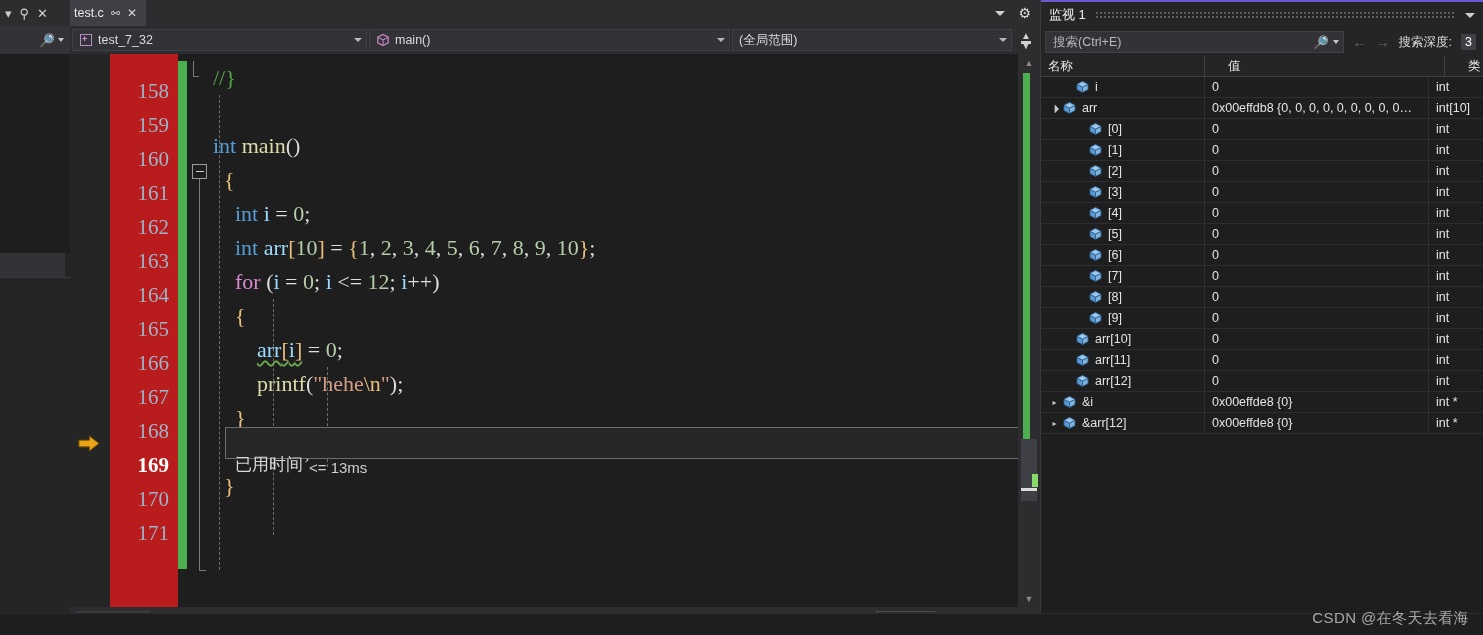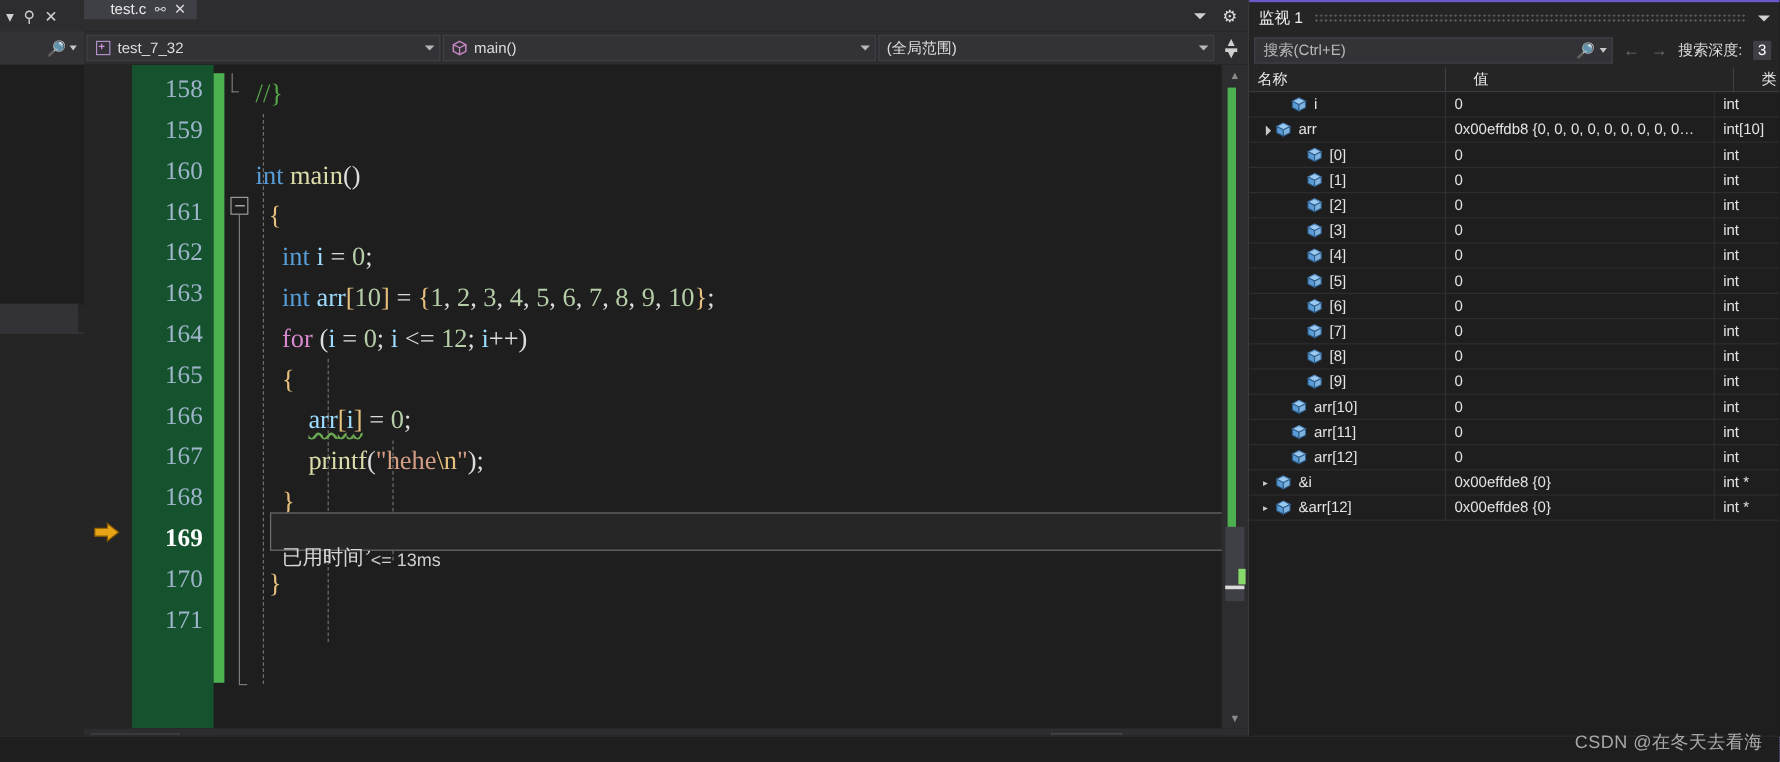--- a/index.html
+++ b/index.html
@@ -21,21 +21,21 @@
   .tiny-caret { width: 0; height: 0; border-left: 3.5px solid transparent; border-right: 3.5px solid transparent; border-top: 4px solid #c8c8c8; }
   .rail-body { background: #1e1e1e; height: 200px; }
   .rail-strip { position: absolute; left: 0; top: 253px; width: 65px; height: 24px; background: #333337; }
   .rail-bottom-divider { position: absolute; left: 0; top: 277px; width: 70px; height: 1px; background: #3a3a3a; }
 
   
   .editor-col { flex: 1 1 auto; display: flex; flex-direction: column; background: #1e1e1e; min-width: 0; }
 
   
   .tabstrip { height: 26px; background: #2d2d30; display: flex; align-items: stretch; position: relative; }
-  .tab { background: #3f3f46; display: flex; align-items: center; gap: 7px; padding: 0 9px 0 22px; height: 16px; cursor: pointer; }
+  .tab { background: #3f3f46; display: flex; align-items: center; gap: 7px; padding: 0 9px 0 4px; height: 26px; cursor: pointer; }
   .tab-label { font-size: 12.5px; color: #e9e9e9; }
   .tab-pin { font-size: 11px; color: #d0d0d0; }
   .tab-close { font-size: 12px; color: #d8d8d8; }
   .tabstrip-right { margin-left: auto; display: flex; align-items: center; gap: 13px; padding-right: 9px; }
   .tb-caret { width: 0; height: 0; border-left: 5px solid transparent; border-right: 5px solid transparent; border-top: 5px solid #d0d0d0; }
   .gear { font-size: 14px; color: #dcdcdc; }
 
   
   .navbar { height: 28px; background: #2d2d30; display: flex; align-items: center; gap: 2px; padding: 0 2px; }
   .navsel { height: 22px; background: #333337; border: 1px solid #3f3f46; display: flex; align-items: center; padding: 0 4px 0 6px; cursor: pointer; }
@@ -47,21 +47,21 @@
   .icon-cs { width: 14px; height: 14px; flex: 0 0 14px; margin-right: 5px; position: relative; }
   .icon-cs .bx { position: absolute; inset: 1px; border: 1.4px solid #b08fc7; }
   .icon-cs .pl { position: absolute; left: 3px; top: 2px; font-size: 9px; color: #d58fe0; font-weight: bold; line-height: 9px; }
   .icon-cube { width: 14px; height: 14px; flex: 0 0 14px; margin-right: 5px; }
   .split-icon { width: 16px; margin: 0 4px; display: flex; flex-direction: column; align-items: center; color: #d0d0d0; font-size: 10px; line-height: 5px; cursor: pointer; }
 
   
   .codearea { flex: 1 1 auto; display: flex; position: relative; background: #1e1e1e; overflow: hidden; }
   .breakcol { width: 40px; flex: 0 0 40px; background: #252526; position: relative; }
   .exec-arrow { position: absolute; left: 8px; top: 381px; width: 22px; height: 17px; }
-  .gutter { width: 68px; flex: 0 0 68px; background: #14532d; padding-top: 3px; }
+  .gutter { width: 68px; flex: 0 0 68px; background: #b91c1c; padding-top: 20px; }
   .lnum { height: 34px; line-height: 34px; text-align: right; padding-right: 9px; font-family: "Liberation Serif", serif; font-size: 21px; color: #9db4c9; }
   .lnum.cur { color: #fdfdfd; font-weight: bold; }
   .changebar { width: 9px; flex: 0 0 9px; background: #4caf50; margin-top: 7px; margin-bottom: 38px; }
   .foldcol { width: 26px; flex: 0 0 26px; padding-top: 7px; position: relative; }
   .fold-box { position: absolute; left: 5px; width: 15px; height: 15px; border: 1.3px solid #9b9b9b; background: #1e1e1e; }
   .fold-box::before { content:""; position:absolute; left:2.5px; top:6px; width:8px; height:1.4px; background:#c8c8c8; }
   .fold-line { position: absolute; left: 11.5px; width: 1.3px; background: #7a7a7a; }
   .fold-foot { position: absolute; width: 7px; height: 1.3px; background: #7a7a7a; left: 11.5px; }
   .codecol { flex: 1 1 auto; padding-top: 7px; position: relative; min-width: 0; font-family: "Liberation Serif", serif; font-size: 22px; }
   .cline { height: 34px; line-height: 34px; white-space: pre; position: relative; }

